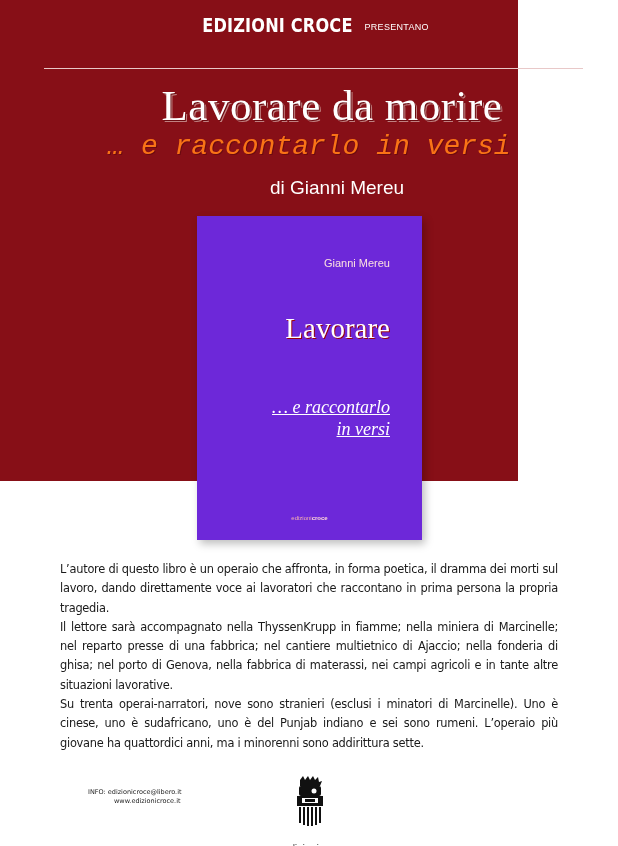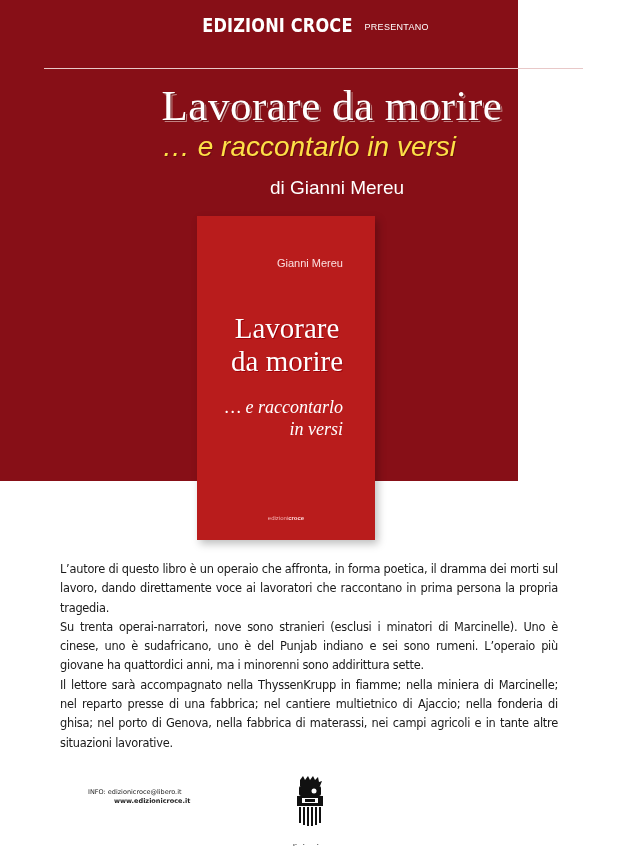--- a/index.html
+++ b/index.html
@@ -8,43 +8,43 @@
 
   .hero { position:absolute; left:0; top:0; width:518px; height:481px; background:#870f17; }
   .header-line { position:absolute; top:14px; left:0; width:618px; text-align:center; color:#fff; }
   .publisher { font-family:"DejaVu Sans", sans-serif; font-weight:bold; font-size:19px; letter-spacing:0.2px; transform:scaleX(0.85); display:inline-block; }
   .presentano { font-size:9px; letter-spacing:0.3px; margin-left:-6px; vertical-align:2px; }
   .rule { position:absolute; left:44px; top:68px; width:539px; height:1px; background:#e8c8c8; }
 
   .main-title { position:absolute; top:82px; left:0; width:618px; text-align:center; color:#fff;
     font-family:"Liberation Serif", serif; font-size:43px; line-height:48px; letter-spacing:0.5px;
     text-shadow: 1px 1px 0 #6a0a10, 2px 2px 0 #c08080; padding-left: 46px; }
-  .subtitle { position:absolute; top:130px; left:0; width:618px; text-align:center; color:#fde047;
-    font-family:Liberation Sans, sans-serif; font-style:italic; font-size:28px; line-height:34px;
+  .subtitle { position:absolute; top:130px; left:0; width:618px; text-align:center; color:#f97316;
+    font-family:Liberation Mono, monospace; font-style:italic; font-size:28px; line-height:34px;
     text-shadow: 1px 1px 0 #6a0a10; }
   .byline { position:absolute; top:176px; left:0; width:618px; text-align:center; color:#fff;
     font-size:19px; line-height:24px;margin-left:28px; }
 
-  .book { position:absolute; left:197px; top:216px; width:178px; height:324px; background:#b91c1c;
+  .book { position:absolute; left:197px; top:216px; width:225px; height:324px; background:#6d28d9;
     box-shadow: 3px 4px 8px rgba(0,0,0,0.25); }
   .book-author { position:absolute; top:41px; right:32px; color:#fbe0e0; font-size:11px; }
   .book-title { position:absolute; top:96px; right:32px; text-align:center; color:#fff;
     font-family:"Liberation Serif", serif; font-size:29px; line-height:33px;
     text-shadow: 1px 1px 0 #9a0008; }
   .book-sub { position:absolute; top:180px; right:32px; text-align:right; color:#fff;
-    font-family:"Liberation Serif", serif; font-style:italic; font-size:18px; line-height:22px; }
+    font-family:"Liberation Serif", serif; font-style:italic; font-size:18px; line-height:22px;text-decoration:underline; }
   .book-publisher { position:absolute; bottom:19px; left:0; width:100%; text-align:center; font-size:6px; color:#f4b0b0; }
   .book-publisher b { color:#ffd8d8; }
 
   .body-text { position:absolute; left:60px; top:560px; width:498px; font-family:"DejaVu Sans", sans-serif;
     font-size:11.4px; line-height:19.3px; color:#1a1a1a; text-align:justify; letter-spacing:-0.25px; }
   .body-text p { margin:0; }
 
   .info { position:absolute; left:60px; top:788px; font-family:"DejaVu Sans", sans-serif; font-size:6.5px; line-height:9px; color:#222;margin-left:28px; }
-  .info .web { padding-left:26px;font-weight:bold; }
+  .info .web { padding-left:26px; }
 
   .logo { position:absolute; left:283px; top:776px; width:54px; }
   .logo svg { display:block; margin:0 auto; }
   .logo-text { text-align:center; font-size:11px; color:#555; margin-top:16px; letter-spacing:-0.2px; }
   .logo-text b { color:#111; }
 </style>
 </head>
 <body>
 
 <div class="hero">
@@ -55,33 +55,32 @@
   <div class="rule"></div>
   <div class="main-title">Lavorare da morire</div>
   <div class="subtitle">… e raccontarlo in versi</div>
   <div class="byline">di Gianni Mereu</div>
 </div>
 
 <div class="book">
   <div class="book-author">Gianni Mereu</div>
   <div class="book-title">
     <div>Lavorare</div>
-    <div>da morire</div>
   </div>
   <div class="book-sub">
     <div>… e raccontarlo</div>
     <div>in versi</div>
   </div>
   <div class="book-publisher"><span>edizioni</span><b>croce</b></div>
 </div>
 
 <div class="body-text">
   <p>L’autore di questo libro è un operaio che affronta, in forma poetica, il dramma dei morti sul lavoro, dando direttamente voce ai lavoratori che raccontano in prima persona la propria tragedia.</p>
+  <p>Il lettore sarà accompagnato nella ThyssenKrupp in fiamme; nella miniera di Marcinelle; nel reparto presse di una fabbrica; nel cantiere multietnico di Ajaccio; nella fonderia di ghisa; nel porto di Genova, nella fabbrica di materassi, nei campi agricoli e in tante altre situazioni lavorative.</p>
   <p>Su trenta operai-narratori, nove sono stranieri (esclusi i minatori di Marcinelle). Uno è cinese, uno è sudafricano, uno è del Punjab indiano e sei sono rumeni. L’operaio più giovane ha quattordici anni, ma i minorenni sono addirittura sette.</p>
-  <p>Il lettore sarà accompagnato nella ThyssenKrupp in fiamme; nella miniera di Marcinelle; nel reparto presse di una fabbrica; nel cantiere multietnico di Ajaccio; nella fonderia di ghisa; nel porto di Genova, nella fabbrica di materassi, nei campi agricoli e in tante altre situazioni lavorative.</p>
 </div>
 
 <div class="info">
   <div>INFO: edizionicroce@libero.it</div>
   <div class="web">www.edizionicroce.it</div>
 </div>
 
 <div class="logo">
   <svg width="32" height="50" viewBox="0 0 32 50">
     <g fill="#111">

